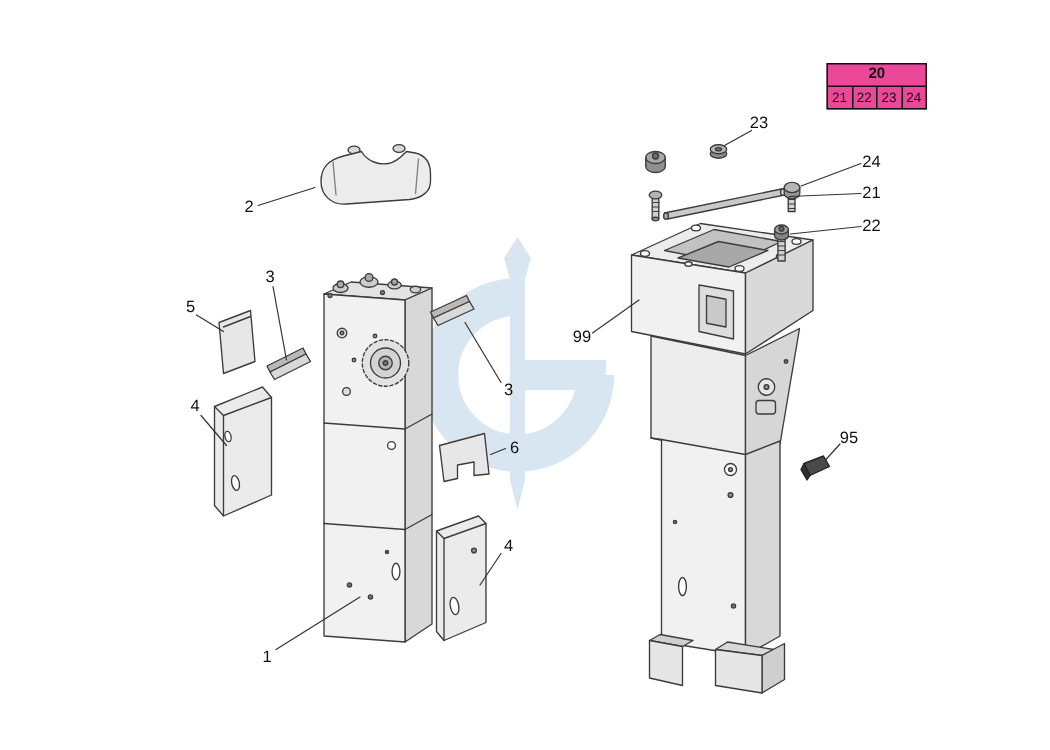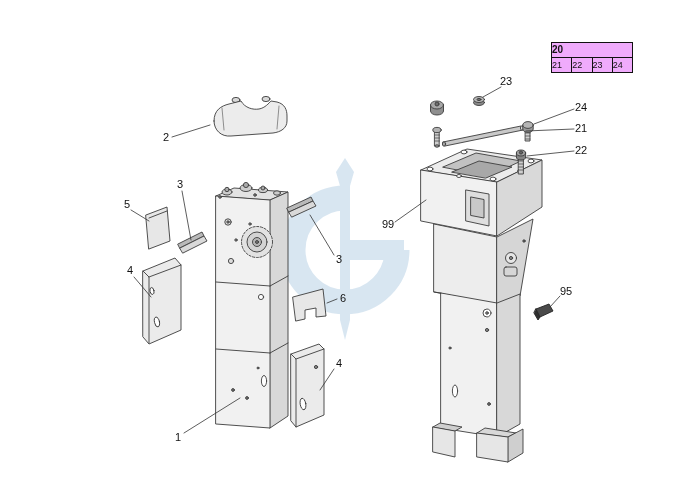--- a/index.html
+++ b/index.html
@@ -1,21 +1,21 @@
 <!DOCTYPE html>
 <html><head>
 <meta charset="utf-8">
 <style>
   html,body{margin:0;padding:0;background:#fff;}
   .canvas{position:relative;width:700px;height:500px;background:#ffffff;overflow:hidden;
           font-family:"Liberation Sans","DejaVu Sans",sans-serif;}
   .canvas svg{position:absolute;left:0;top:0;}
   .callout-text{font-size:11px;fill:#111;}
-  .ref-table{position:absolute;left:551px;top:42px;width:82px;border:1.2px solid #111;
-             background:#f0abfc;color:#111;text-align:left;box-sizing:border-box;}
+  .ref-table{position:absolute;left:551px;top:42px;width:67px;border:1.2px solid #111;
+             background:#ec4899;color:#111;text-align:center;box-sizing:border-box;}
   .ref-header{font-size:10px;font-weight:bold;line-height:14px;height:14px;border-bottom:1.2px solid #111;}
   .ref-cells{display:flex;height:14px;}
   .ref-cells span{flex:1;font-size:9px;line-height:14px;border-right:1.2px solid #111;}
   .ref-cells span:last-child{border-right:none;}
 </style>
 </head>
 <body>
 
 <div class="canvas">
   <svg width="700" height="500" viewBox="0 0 700 500">

